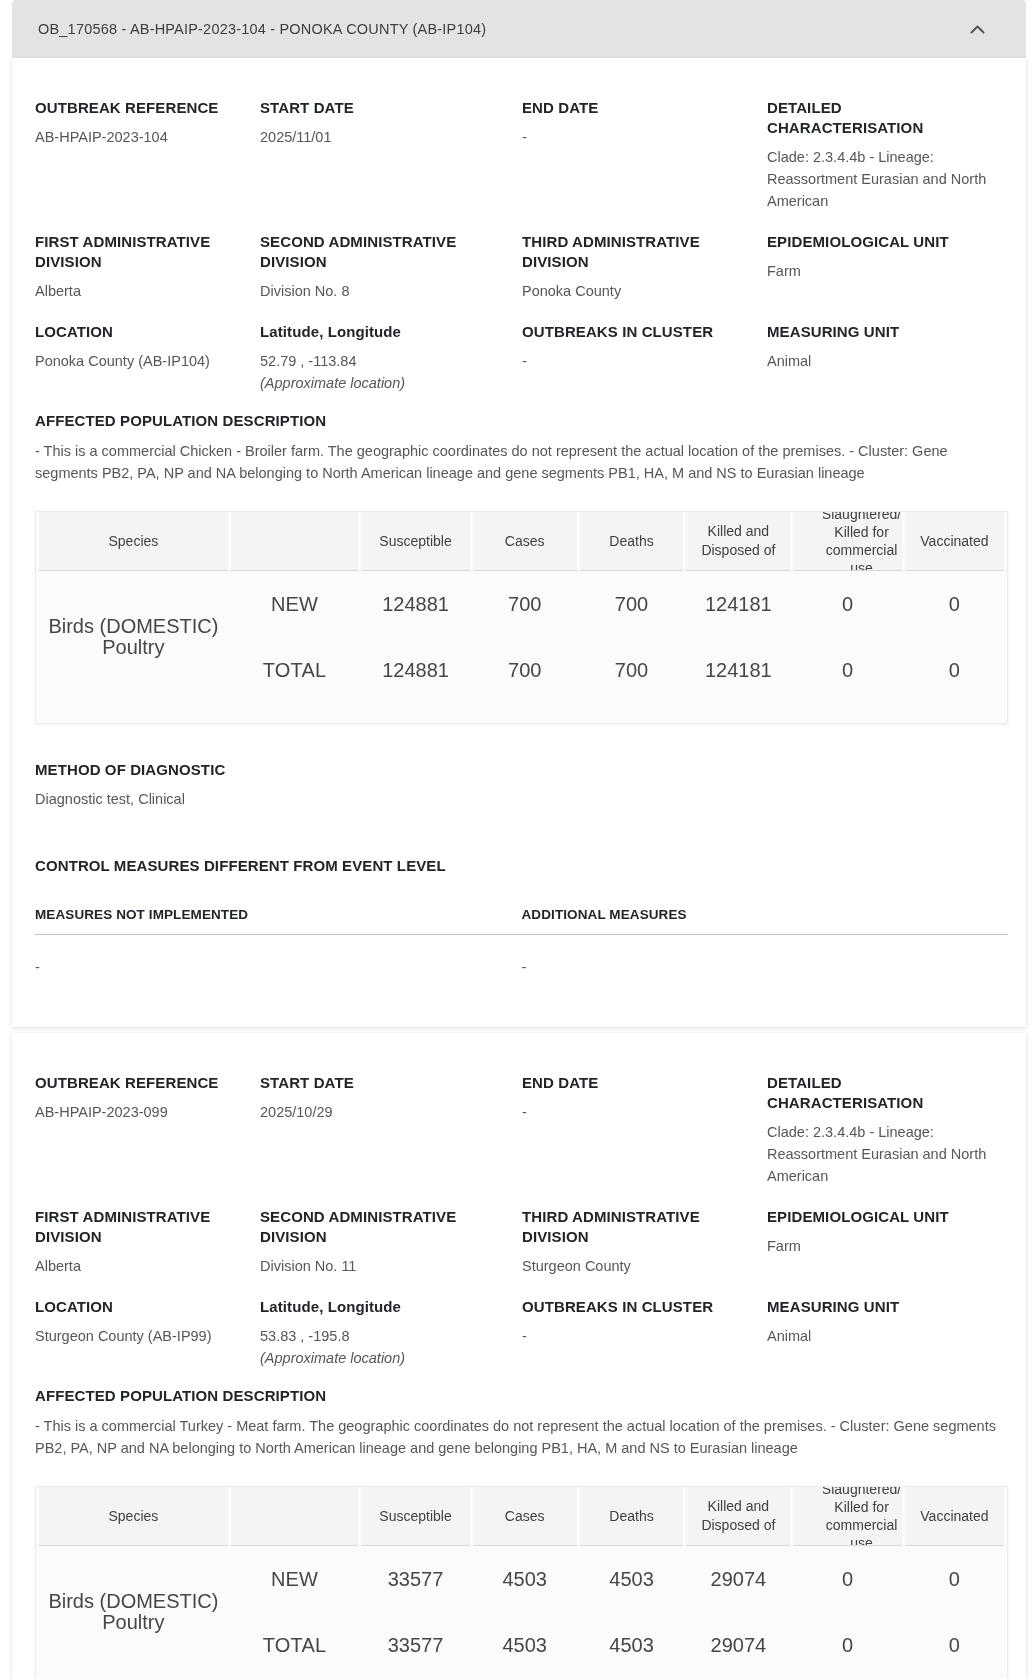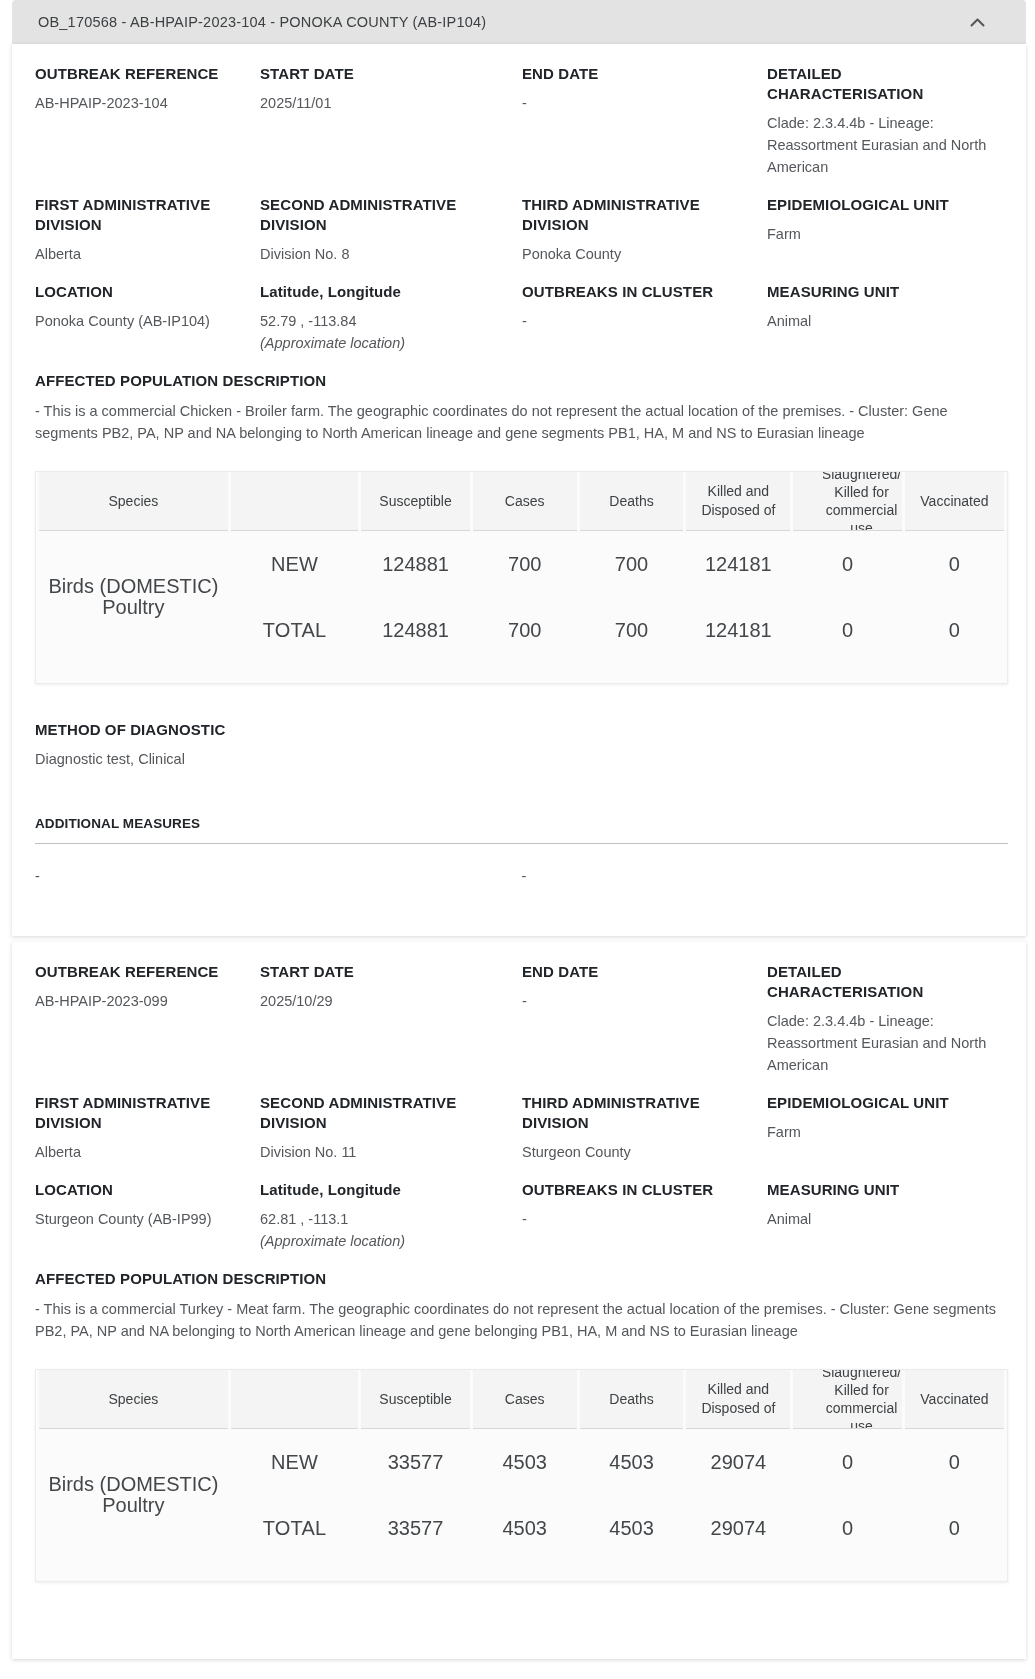--- a/index.html
+++ b/index.html
@@ -16,33 +16,33 @@
   *{box-sizing:border-box;}
   html,body{margin:0;padding:0;}
   body{
     width:1035px;height:1679px;overflow:hidden;background:#ffffff;
     font-family:"Liberation Sans",sans-serif;
   }
   .card{margin:0 9px 6px 12px;}
   .card-header{
     background:var(--header-bg);
     border-radius:4px 4px 0 0;
-    height:44px;
+    height:58px;
     display:flex;align-items:center;justify-content:space-between;
     padding:0 37px 0 26px;
     cursor:pointer;
   }
   .card-title{font-size:14.5px;color:var(--title-color);letter-spacing:.2px;}
   .chevron{display:flex;align-items:center;padding:4px;}
   .card-body{
     background:#ffffff;
     box-shadow:0 1px 4px rgba(0,0,0,.16);
     padding:20px 18px 52px 23px;
   }
-  .fgrid{display:grid;grid-template-columns:225px 262px 245px auto;margin-bottom:17px;}
+  .fgrid{display:grid;grid-template-columns:225px 262px 245px auto;margin-bottom:17px;margin-top:20px;}
   .flabel{
     font-weight:bold;font-size:15px;color:var(--label-color);
     line-height:20px;letter-spacing:.1px;padding-right:28px;
   }
   .fvalue{margin-top:8px;font-size:14.5px;color:var(--value-color);line-height:22px;padding-right:16px;}
   .approx{font-style:italic;}
   .section-label{font-weight:bold;font-size:15px;color:var(--label-color);line-height:20px;letter-spacing:.1px;}
   .desc-text{margin-top:9px;font-size:14.5px;color:var(--value-color);line-height:22px;}
   .pop-table-wrap{
     margin:27px 0 25px 0;
@@ -206,21 +206,23 @@
         </tbody>
       </table>
     </div>
 
     <div class="method-section">
       <div class="section-label">METHOD OF DIAGNOSTIC</div>
       <div class="method-value">Diagnostic test, Clinical</div>
     </div>
 
     <div class="control-section">
+      <div class="section-label">CONTROL MEASURES DIFFERENT FROM EVENT LEVEL</div>
       <div class="measures-head-row">
+        <div class="measures-header">MEASURES NOT IMPLEMENTED</div>
         <div class="measures-header">ADDITIONAL MEASURES</div>
       </div>
       <div class="measures-values">
         <div>-</div>
         <div>-</div>
       </div>
     </div>
 
   </div>
 </section>
@@ -267,21 +269,21 @@
     </div>
 
     <div class="fgrid">
       <div>
         <div class="flabel">LOCATION</div>
         <div class="fvalue">Sturgeon County (AB-IP99)</div>
       </div>
       <div>
         <div class="flabel">Latitude, Longitude</div>
         <div class="fvalue">
-          <div>62.81 , -113.1</div>
+          <div>53.83 , -195.8</div>
           <div class="approx">(Approximate location)</div>
         </div>
       </div>
       <div>
         <div class="flabel">OUTBREAKS IN CLUSTER</div>
         <div class="fvalue">-</div>
       </div>
       <div>
         <div class="flabel">MEASURING UNIT</div>
         <div class="fvalue">Animal</div>

